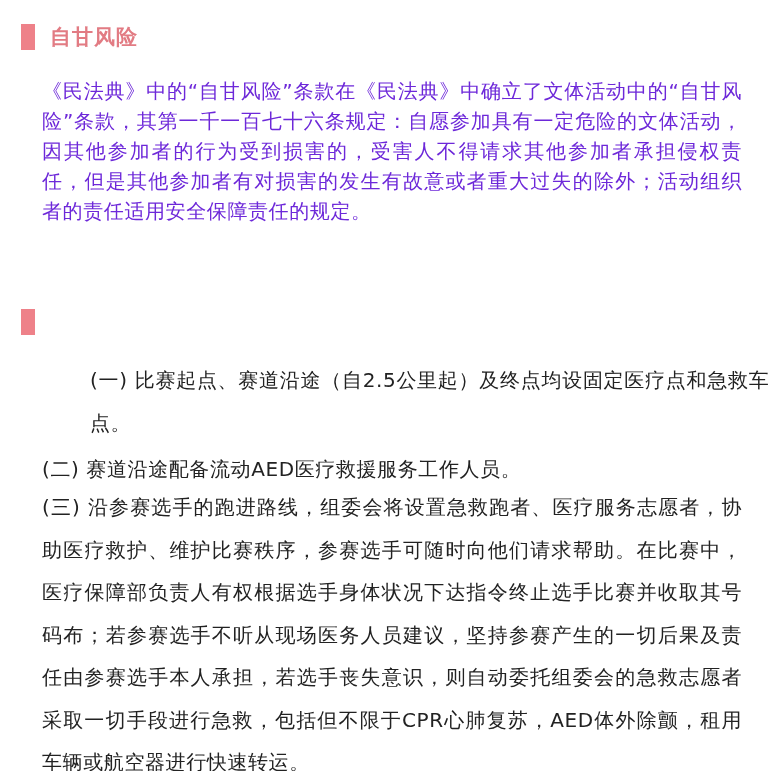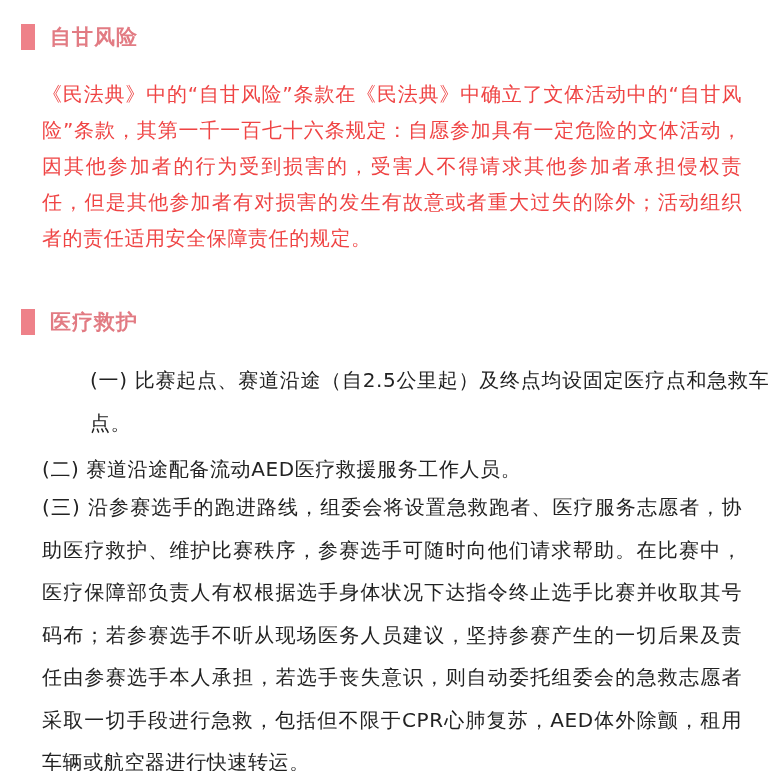--- a/index.html
+++ b/index.html
@@ -32,22 +32,22 @@
     font-size: 21px;
     font-weight: bold;
     color: #e27b83;
     letter-spacing: 1px;
   }
   .para {
     position: absolute;
     left: 30px;
     width: 712px;
     font-size: 20px;
-    line-height: 36px;
-    color: #ef4444;
+    line-height: 30px;
+    color: #6d28d9;
     text-align: justify;
     letter-spacing: 0.6px;
   }
   .p1 { text-indent: 0; }
   .item {
     position: absolute;
     left: 42px;
     width: 700px;
     font-size: 20px;
     line-height: 42.5px;
@@ -61,18 +61,17 @@
 
 <div class="section-header" style="top:24px;">
   <div class="header-bar"></div>
   <span class="header-title">自甘风险</span>
 </div>
 
 <div class="para p1" style="top:76px; padding-left:12px; width:700px;">《民法典》中的“自甘风险”条款在《民法典》中确立了文体活动中的“自甘风险”条款，其第一千一百七十六条规定：自愿参加具有一定危险的文体活动，因其他参加者的行为受到损害的，受害人不得请求其他参加者承担侵权责任，但是其他参加者有对损害的发生有故意或者重大过失的除外；活动组织者的责任适用安全保障责任的规定。</div>
 
 <div class="section-header" style="top:309px;">
   <div class="header-bar"></div>
-  <span class="header-title">医疗救护</span>
 </div>
 
 <div class="item" style="top:359px;margin-left:48px;">(一) 比赛起点、赛道沿途（自2.5公里起）及终点均设固定医疗点和急救车辆点。</div>
 <div class="item" style="top:448px;">(二) 赛道沿途配备流动AED医疗救援服务工作人员。</div>
 <div class="item" style="top:486px;">(三) 沿参赛选手的跑进路线，组委会将设置急救跑者、医疗服务志愿者，协助医疗救护、维护比赛秩序，参赛选手可随时向他们请求帮助。在比赛中，医疗保障部负责人有权根据选手身体状况下达指令终止选手比赛并收取其号码布；若参赛选手不听从现场医务人员建议，坚持参赛产生的一切后果及责任由参赛选手本人承担，若选手丧失意识，则自动委托组委会的急救志愿者采取一切手段进行急救，包括但不限于CPR心肺复苏，AED体外除颤，租用车辆或航空器进行快速转运。</div>
 
 </body></html>

